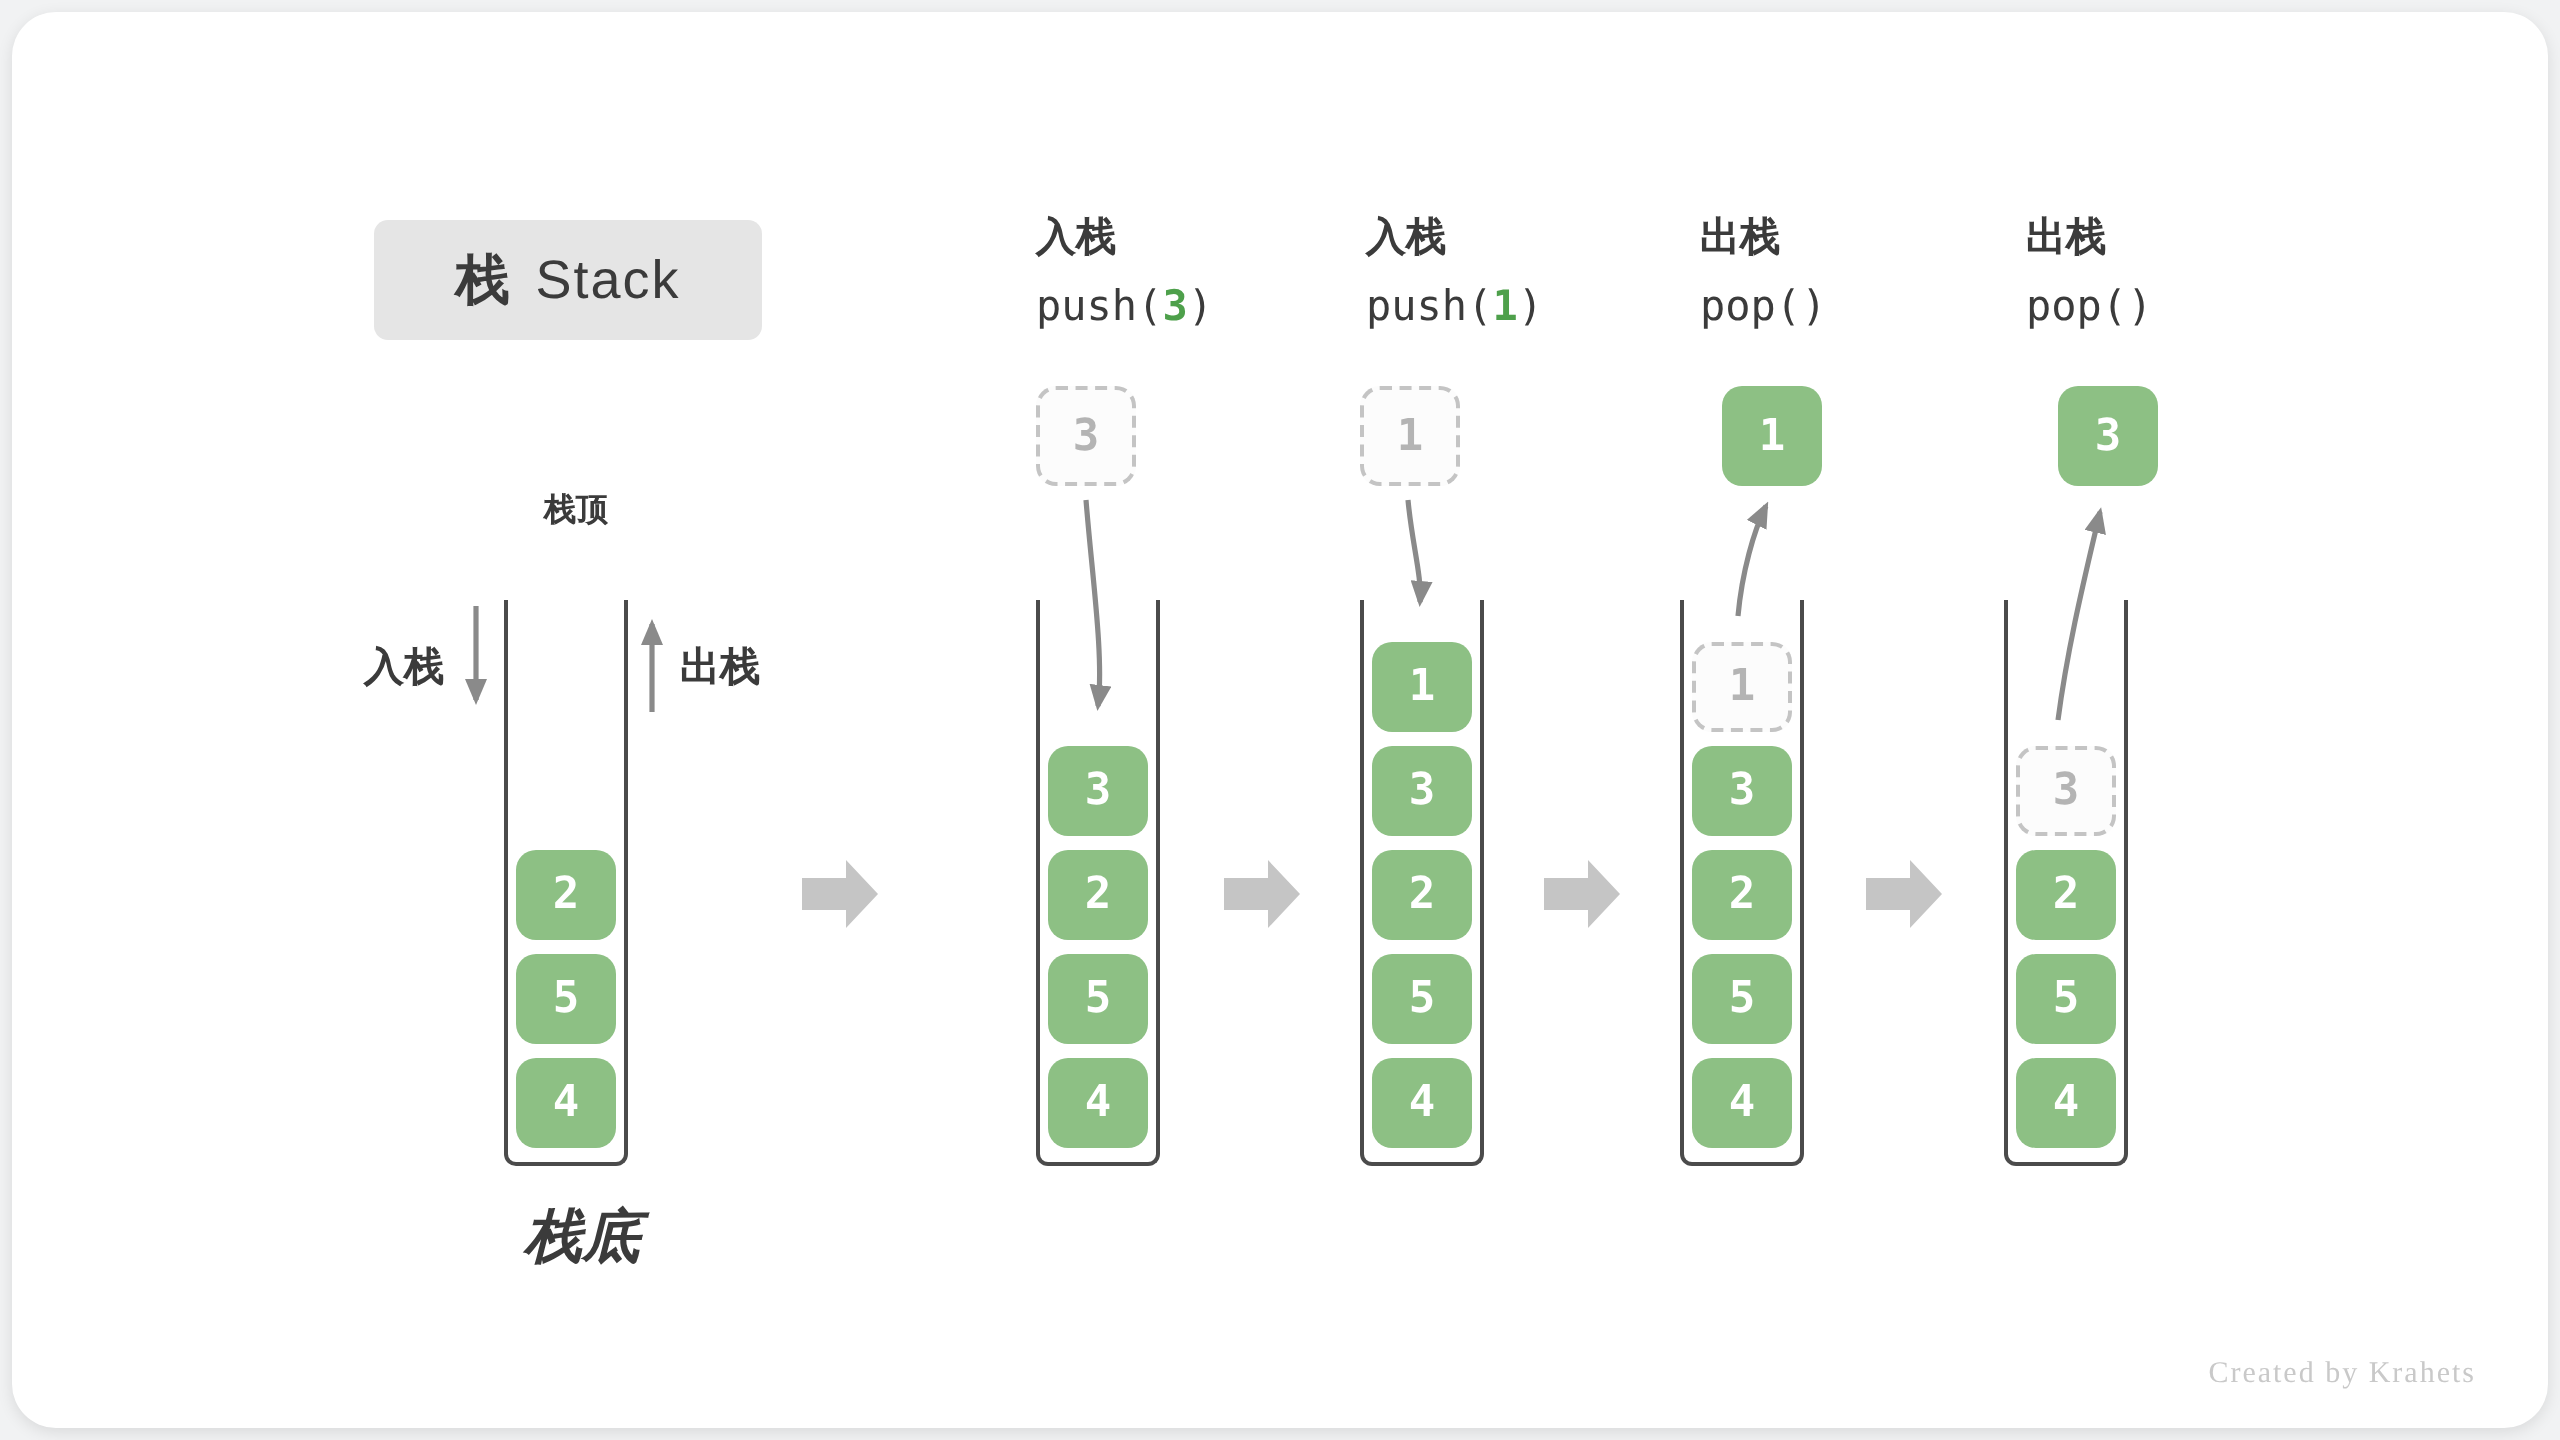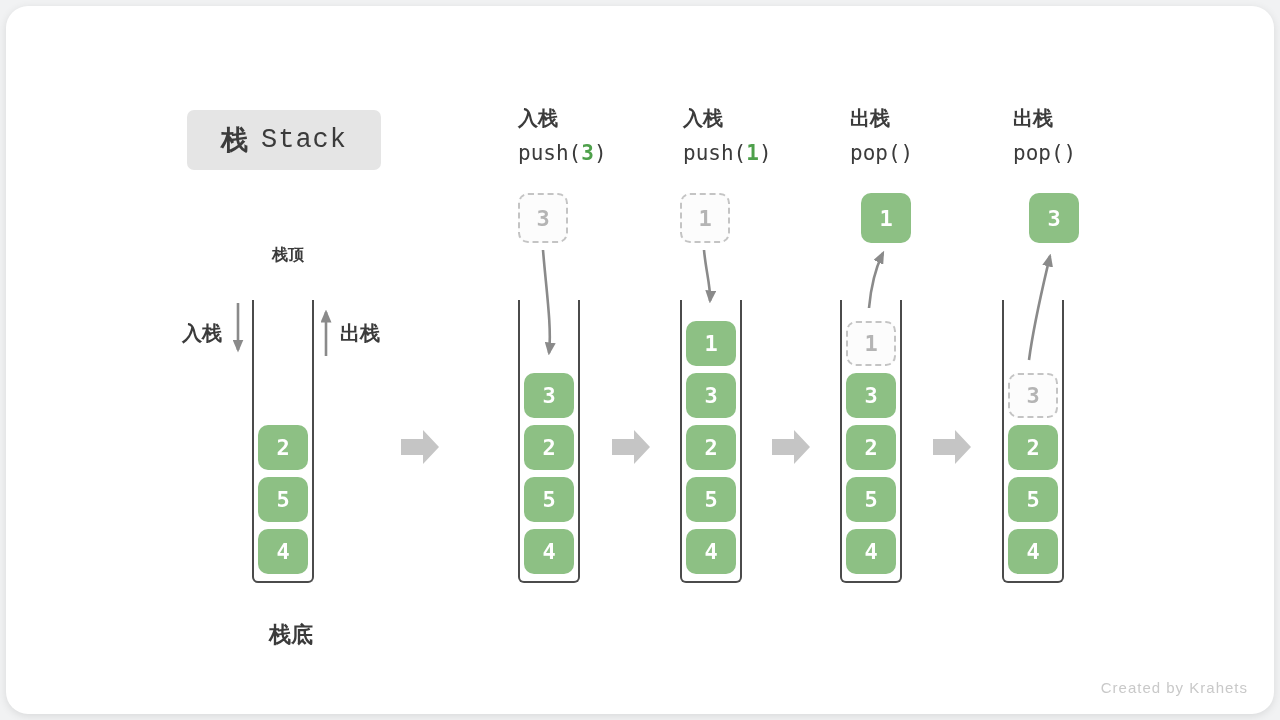--- a/index.html
+++ b/index.html
@@ -18,29 +18,29 @@
   }
 
   
   .badge {
     position:absolute; left:187px; top:110px; width:194px; height:60px;
     background:var(--badge-bg,#e5e5e5); border-radius:7px;
     display:flex; align-items:center; justify-content:center;
     font-size:27px; color:var(--text-dark,#3b3b3b);
   }
   .badge .cn { font-weight:700; margin-right:13px; }
-  .badge .en { font-family:Liberation Mono, monospace; letter-spacing:1px; }
+  .badge .en { font-family:Liberation Sans, sans-serif; letter-spacing:1px; }
 
   
   .cjk {
     position:absolute; color:var(--text-dark,#3b3b3b);
     font-weight:700; white-space:nowrap;
   }
   .lbl-top    { left:288px; top:245px; font-size:16px; transform:translateX(-50%); }
-  .lbl-bottom { left:291px; top:620px; font-size:22px; transform:translateX(-50%); }
+  .lbl-bottom { left:291px; top:599px; font-size:29px; transform:translateX(-50%);font-style:italic; }
   .lbl-push   { left:222px; top:320px; font-size:20px; transform:translateX(-100%); }
   .lbl-pop    { left:340px; top:320px; font-size:20px; }
 
   
   .stage-op { position:absolute; top:105px; white-space:nowrap; }
   .stage-op .cn {
     display:block; font-size:20px; font-weight:700;
     color:var(--text-dark,#3b3b3b); margin-bottom:9px;
   }
   .stage-op .code {
@@ -66,22 +66,22 @@
     font-family:"DejaVu Sans Mono", monospace; font-size:22px; font-weight:700;
   }
   .cell.green { background:var(--box-green,#8dc084); color:#ffffff; }
   .cell.dashed {
     border:2px dashed var(--dashed-border,#c4c4c4);
     background:#fcfcfc; color:var(--muted-text,#b4b4b4);
   }
   .cell.floating { height:50px; }
 
   .watermark {
-    position:absolute; right:32px; bottom:24px;
-    font-family:Liberation Sans, sans-serif; font-size:15px;
+    position:absolute; right:42px; bottom:24px;
+    font-family:Liberation Serif, serif; font-size:15px;
     color:var(--watermark,#c9c9c9); letter-spacing:1px;
   }
 
   svg.overlay { position:absolute; left:0; top:0; pointer-events:none; }
 </style>
 </head>
 <body>
 
 <div class="canvas" style="--page-bg: #f1f2f3; --card-bg: #ffffff; --badge-bg: #e5e5e5; --text-dark: #3b3b3b; --box-green: #8dc084; --code-green: #4ea04b; --outline: #4b4b4b; --dashed-border: #c4c4c4; --muted-text: #b4b4b4; --watermark: #c9c9c9;">
   <div class="card"></div>

